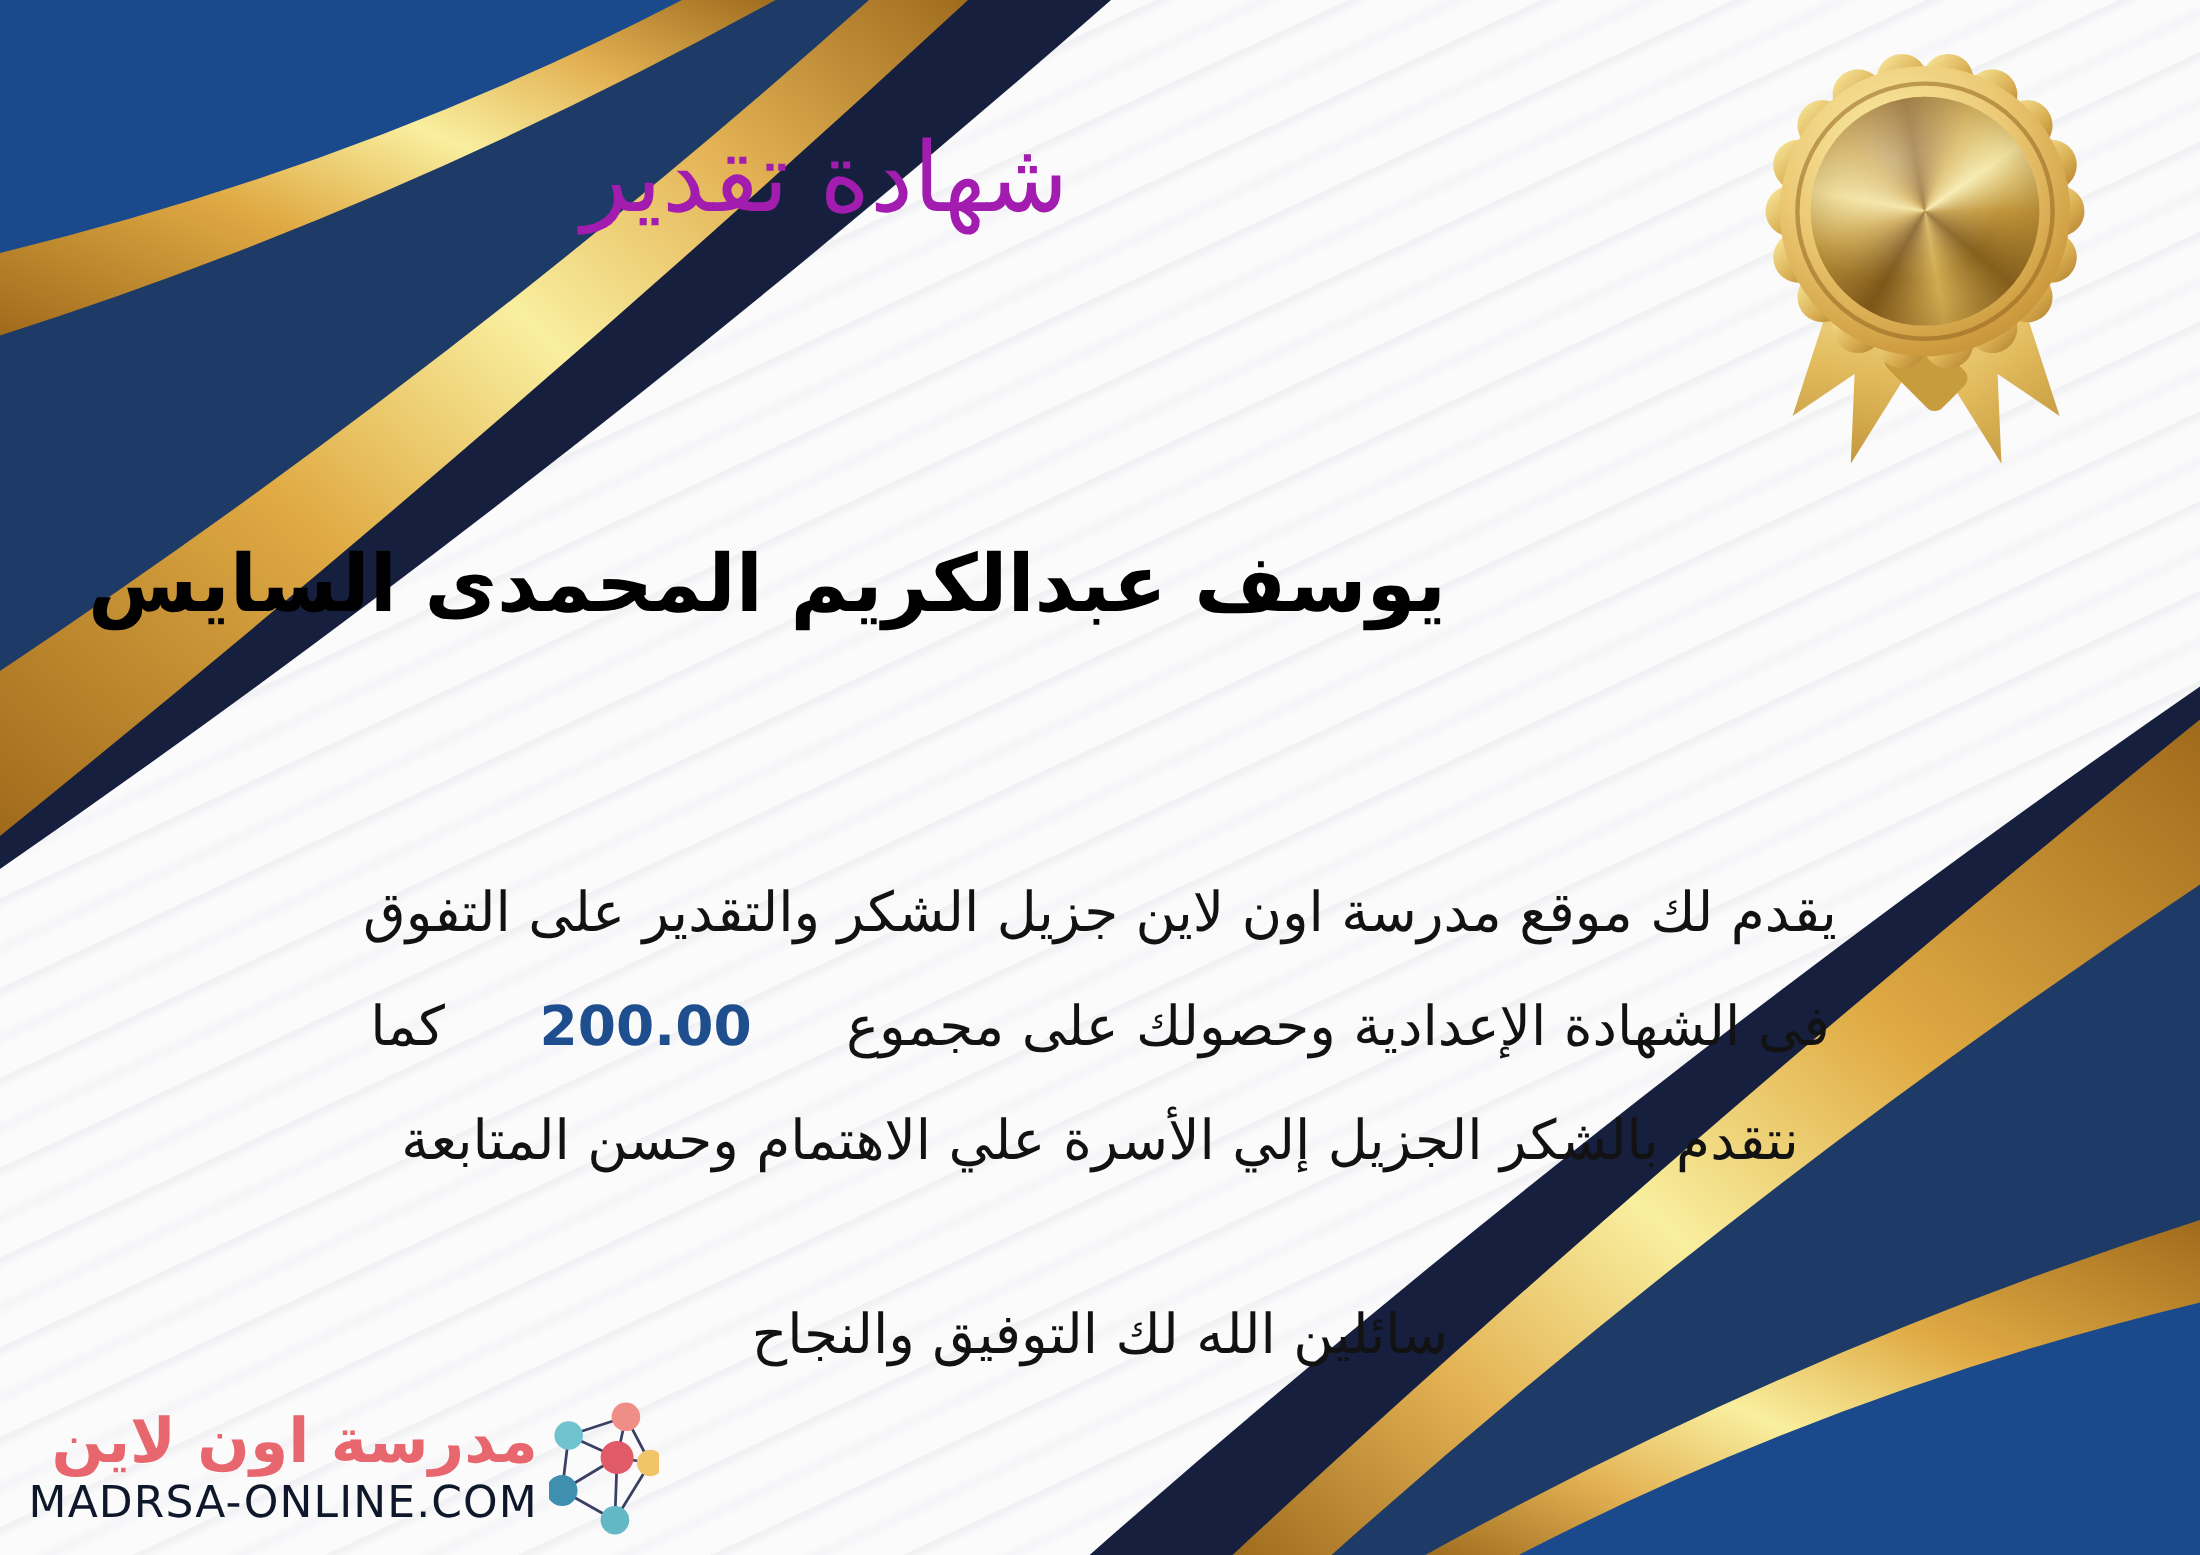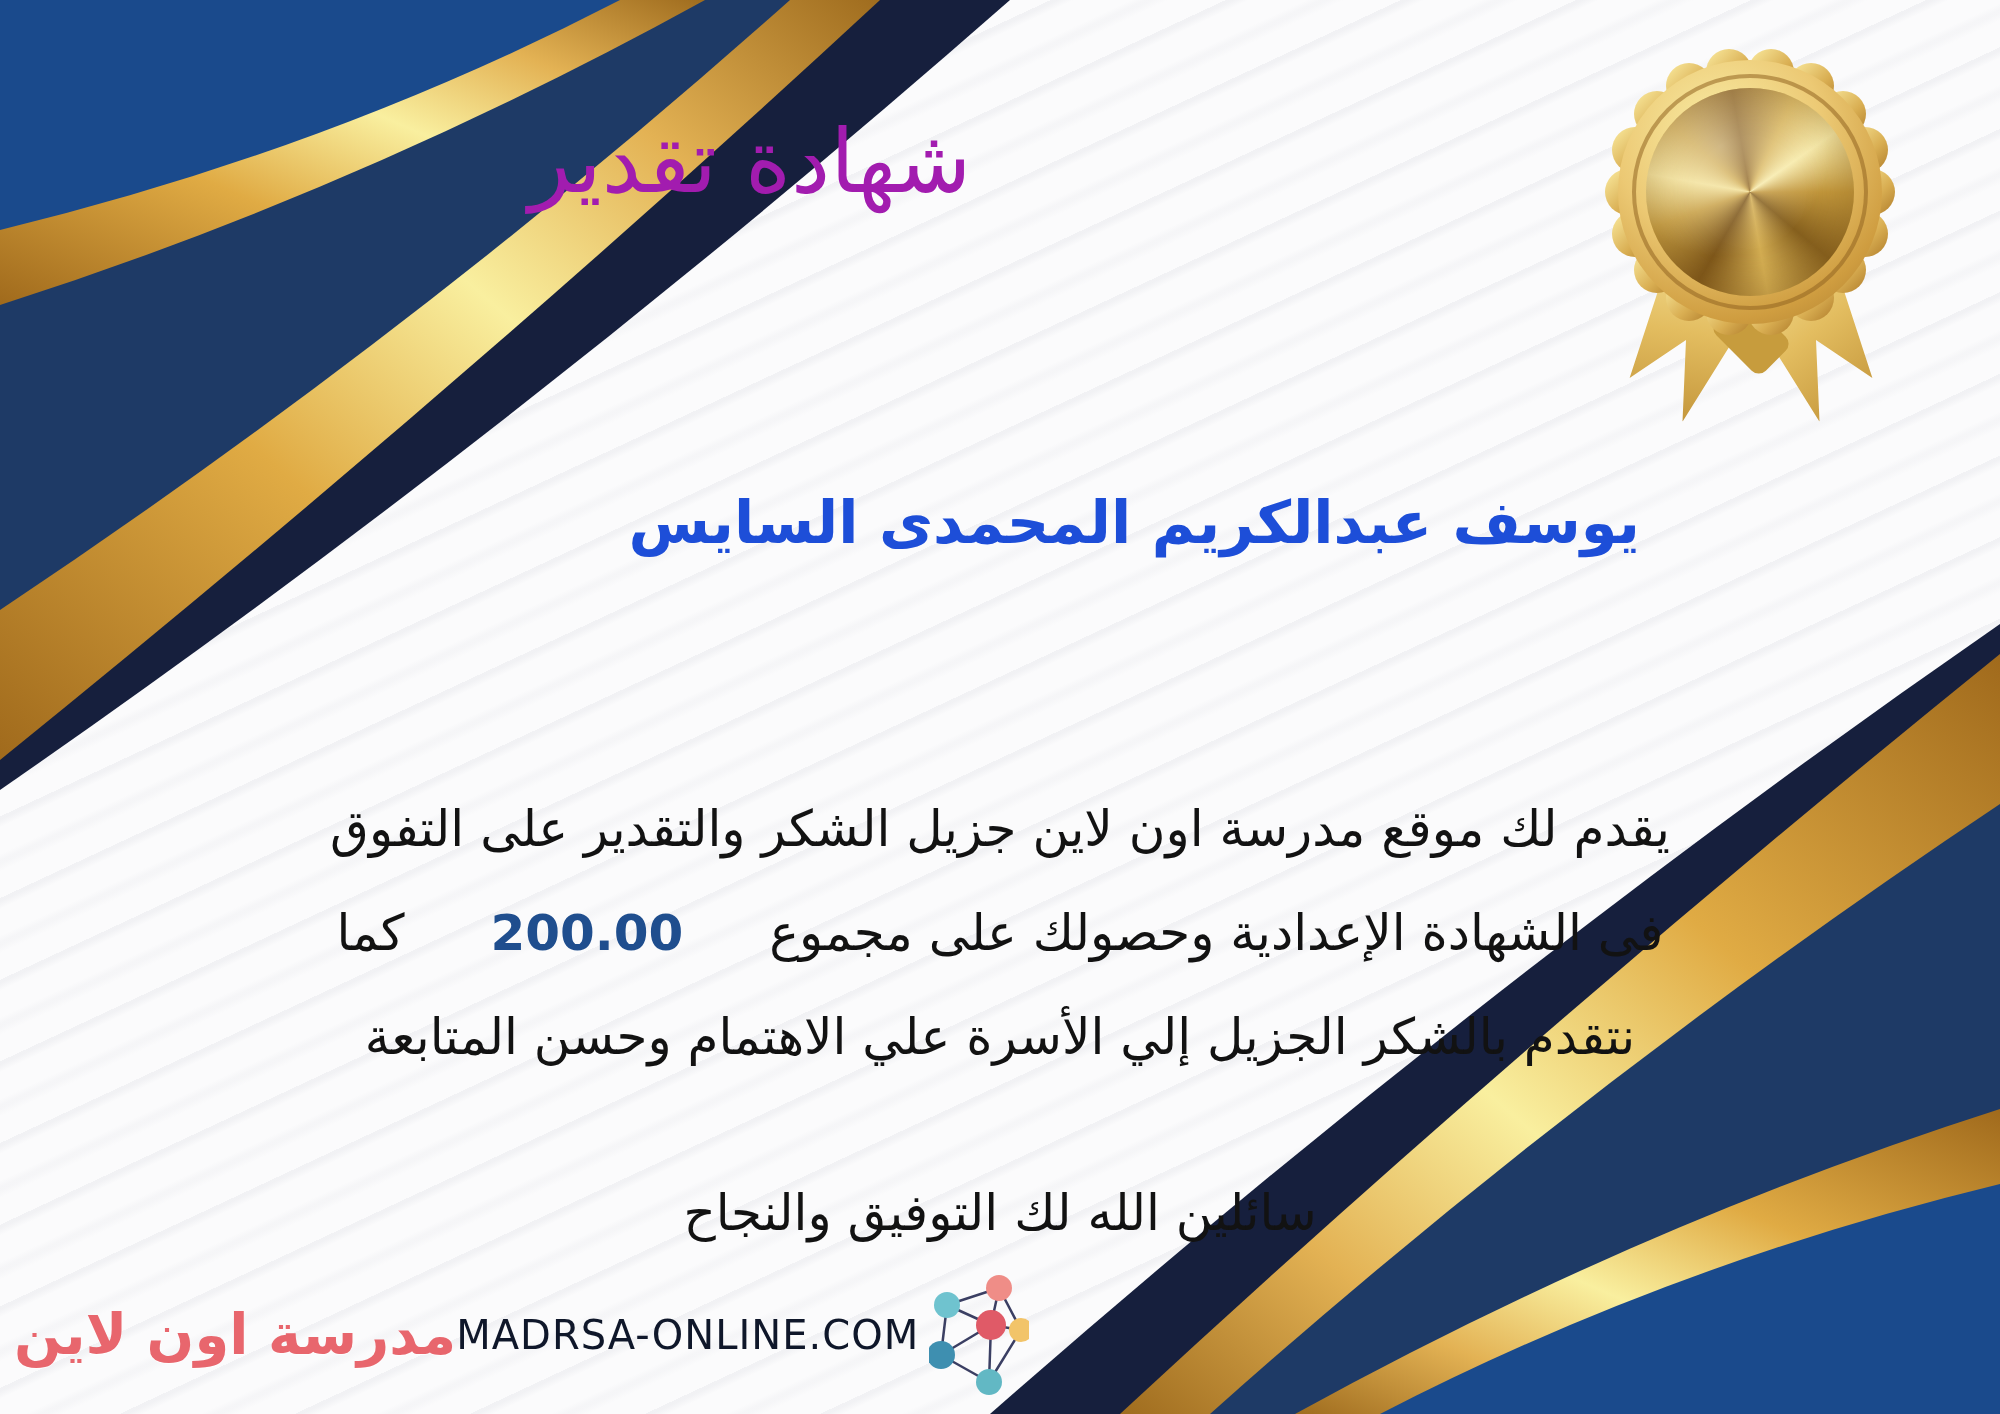--- a/index.html
+++ b/index.html
@@ -42,29 +42,29 @@
       #7e571a 0deg,#c79f44 40deg,#f2df92 70deg,#cfa94c 100deg,#8e6420 140deg,
       #d9b65c 175deg,#f7eaa8 205deg,#c1963b 240deg,#86601e 280deg,#d3ad52 320deg,#7e571a 360deg);
     box-shadow:inset 0 0 40px rgba(120,80,20,.35);}
   .medal-face::after{content:"";position:absolute;inset:0;border-radius:50%;
     background:radial-gradient(circle at 36% 28%,rgba(255,255,255,.38) 0%,rgba(255,255,255,0) 55%);}
 
   
   .cert-title{position:absolute;top:110px;left:300px;width:900px;z-index:4;
     text-align:center;font-size:88px;color:#a21caf;direction:rtl;}
   .cert-name{position:absolute;top:488px;left:80px;width:1560px;z-index:4;
-    text-align:right;font-size:59px;font-weight:bold;color:#1d4ed8;direction:rtl;}
+    text-align:left;font-size:72px;font-weight:bold;color:#000000;direction:rtl;}
   .cert-body{position:absolute;top:777px;left:60px;width:1880px;z-index:4;
     text-align:center;font-size:50px;line-height:104px;color:#121212;direction:rtl;}
   .score{color:#1f4e8e;font-weight:bold;margin:0 70px;letter-spacing:4px;}
   .closing{margin-top:72px;}
 
   
   .site-logo{position:absolute;left:14px;bottom:14px;z-index:4;display:flex;align-items:center;direction:ltr;}
-  .logo-text{display:flex;flex-direction:row;align-items:center;}
+  .logo-text{display:flex;flex-direction:column;align-items:flex-end;margin-left:12px;}
   .logo-ar{font-size:56px;font-weight:bold;color:#e8666d;direction:rtl;line-height:1.1;
     text-shadow:0 1px 0 rgba(255,255,255,.8);}
   .logo-en{font-size:40px;font-weight:normal;color:#0f172a;letter-spacing:1px;line-height:1.2;}
   .logo-mark{margin-left:10px;}
 </style>
 </head>
 <body>
 
 <div class="stripes"></div>
 

